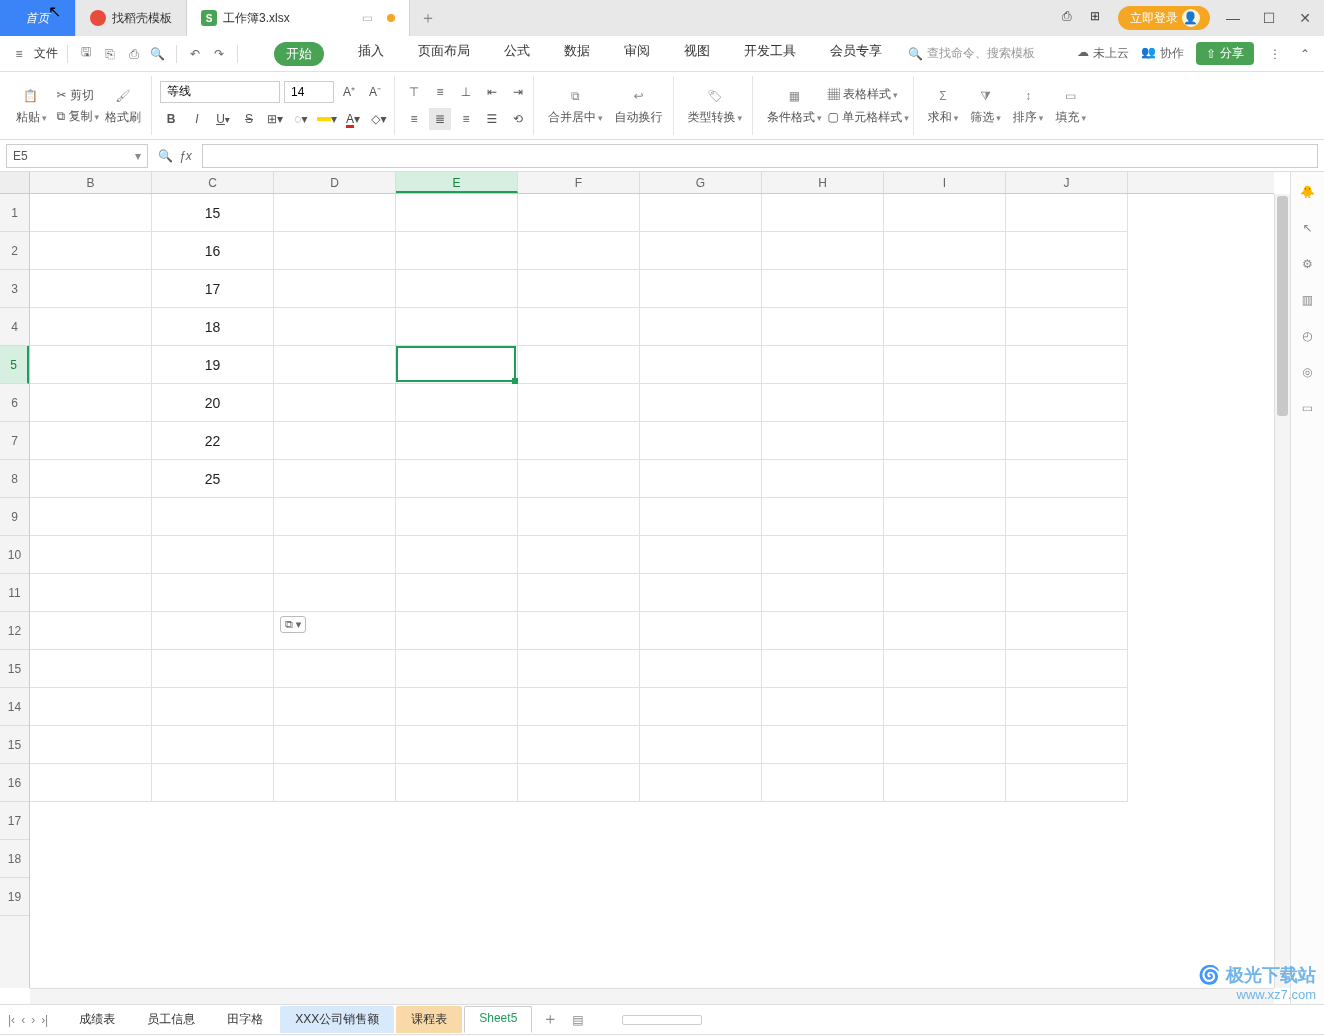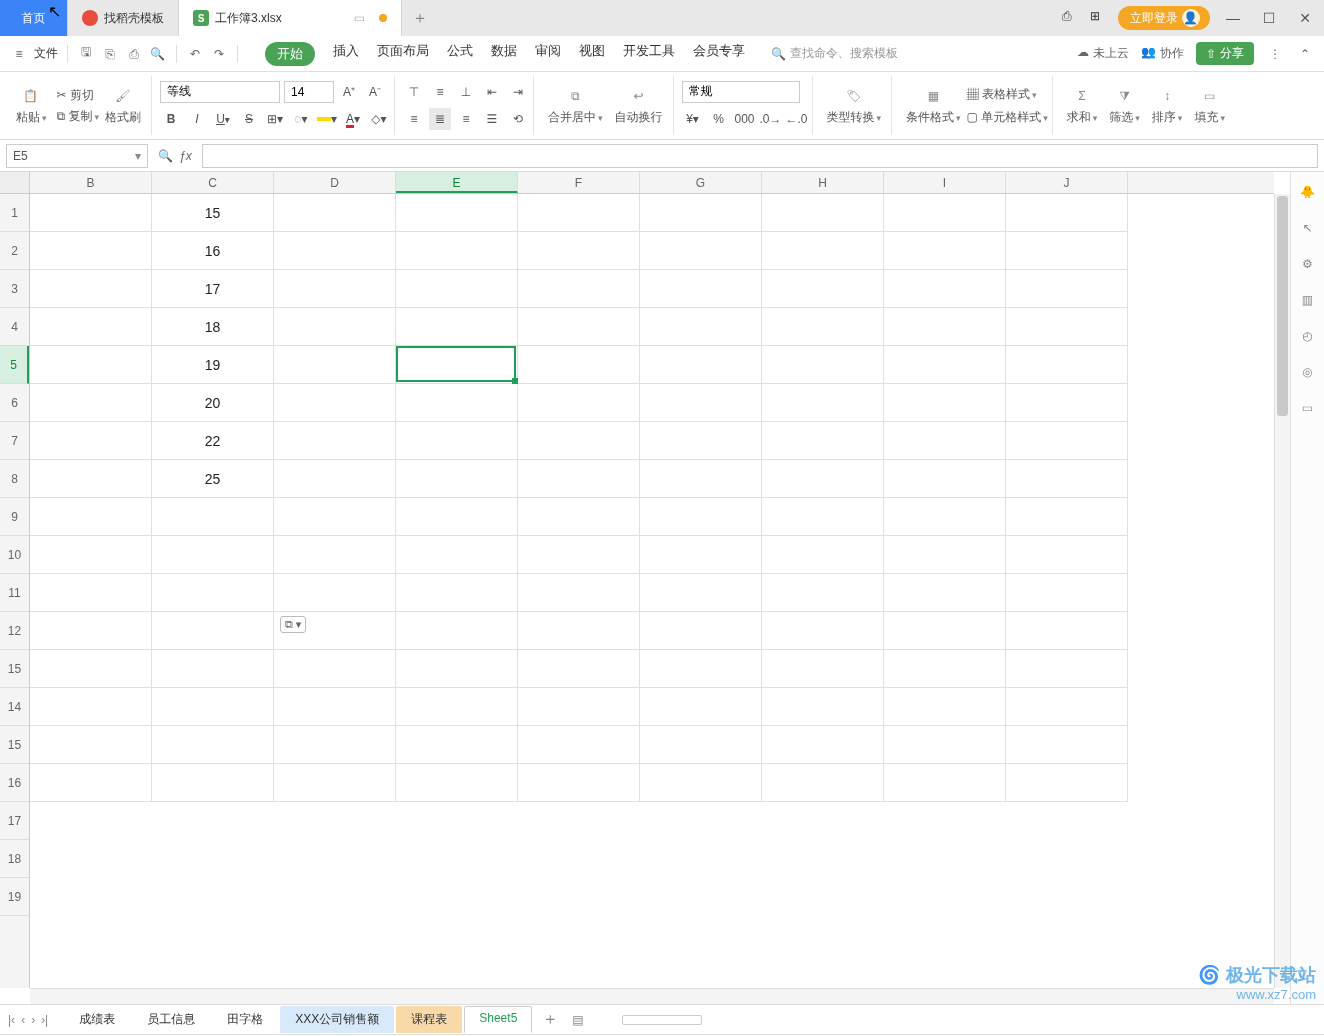--- a/index.html
+++ b/index.html
@@ -1,38 +1,38 @@
 <!DOCTYPE html>
 <html><head>
 <meta charset="utf-8">
 <style>
 * { margin: 0; padding: 0; box-sizing: border-box; font-family: "Microsoft YaHei", Arial, sans-serif; }
 body { width: 1324px; height: 1036px; background: #fff; overflow: hidden; font-size: 12px; color: #333; position: relative; }
 
 
 .titlebar { height: 36px; background: #e8e8e8; display: flex; align-items: stretch; position: relative; }
 .titlebar .tab { display: flex; align-items: center; padding: 0 14px; border-right: 1px solid #d4d4d4; gap: 6px; cursor: pointer; }
-.titlebar .tab.home { background: #3a84f7; color: #fff; width: 68px; justify-content: center; }
+.titlebar .tab.home { background: #3a84f7; color: #fff; width: 76px; justify-content: center; font-style: italic; }
 .titlebar .tab.active { background: #fff; }
 .titlebar .tab .icon-s { width: 16px; height: 16px; background: #4aa355; border-radius: 3px; display: inline-flex; align-items: center; justify-content: center; color: #fff; font-size: 10px; font-weight: bold;}
 .titlebar .tab .icon-d { width: 16px; height: 16px; background: #e74c3c; border-radius: 50%; display:inline-block;}
 .titlebar .tab .dot { width: 8px; height: 8px; background: #f5a623; border-radius: 50%; margin-left: 8px; }
 .titlebar .addtab { width: 36px; display: flex; align-items:center; justify-content:center; color:#888; font-size:16px;}
 .titlebar .right { position: absolute; right: 6px; top: 0; height: 36px; display: flex; align-items: center; gap: 10px; }
 .titlebar .right .winbtn { width: 26px; text-align: center; color: #555; font-size: 14px;}
 .login-btn { background: #f5a623; color: #fff; padding: 3px 10px 3px 12px; border-radius: 12px; display:flex; align-items:center; gap:4px; font-size:12px;}
 .login-btn .avatar { width: 18px; height: 18px; background: #fff3d6; border-radius: 50%; display:inline-flex; align-items:center; justify-content:center; color:#e0a030;}
 .appicon { width:18px; height:18px; display:inline-block;}
 
 
 .menubar { height: 36px; display: flex; align-items: center; padding: 0 10px; border-bottom: 1px solid #e0e0e0; gap: 8px; position:relative;}
 .menubar .left-tools { display:flex; align-items:center; gap:6px;}
 .menubar .divider { width:1px; height:18px; background:#ddd; margin:0 3px;}
 .menubar .ico { width:18px; height:18px; color:#666; display:inline-flex; align-items:center; justify-content:center;}
-.menubar .menu-items { display:flex; gap:18px; margin-left:16px;}
+.menubar .menu-items { display:flex; gap:34px; margin-left:25px;}
 .menubar .menu-items .mi { cursor:pointer; font-size:13px;}
 .menubar .menu-items .mi.active { background:#4aa355; color:#fff; padding:3px 12px; border-radius:12px;}
 .menubar .search { margin-left:18px; color:#999; display:flex; align-items:center; gap:4px; font-size:12px;}
 .menubar .right-tools { position:absolute; right:10px; display:flex; align-items:center; gap:12px;}
 .share-btn { background:#4aa355; color:#fff; padding:3px 10px; border-radius:4px; display:flex; align-items:center; gap:4px;}
 
 
 .ribbon { height: 68px; border-bottom: 1px solid #ddd; display:flex; align-items:stretch; padding:4px 6px; gap:4px;}
 .ribbon .grp { display:flex; flex-direction:column; justify-content:space-between; padding:2px 4px; border-right:1px solid #e5e5e5;}
 .ribbon .grp.last{border-right:none;}
@@ -249,32 +249,20 @@
     <div class="big">
         <span class="bigicon">⧉</span>
         <span class="chev">合并居中</span>
       </div>
     <div class="big">
         <span class="bigicon">↩</span>
         <span>自动换行</span>
       </div>
   </div>
 
-  <div class="grp">
-    <div class="row">
-        <input class="fakeselect number-fmt" value="常规" style="">
-      </div>
-    <div class="row">
-      <span class="btn-ico">¥▾</span>
-      <span class="btn-ico">%</span>
-      <span class="btn-ico">000</span>
-      <span class="btn-ico">.0→</span>
-      <span class="btn-ico">←.0</span>
-    </div>
-  </div>
   <div class="grp" style="flex-direction:row;">
    <div class="big">
         <span class="bigicon">🏷</span>
         <span class="chev">类型转换</span>
       </div>
   </div>
 
   <div class="grp" style="flex-direction:row;">
     <div class="big">
         <span class="bigicon">▦</span>

